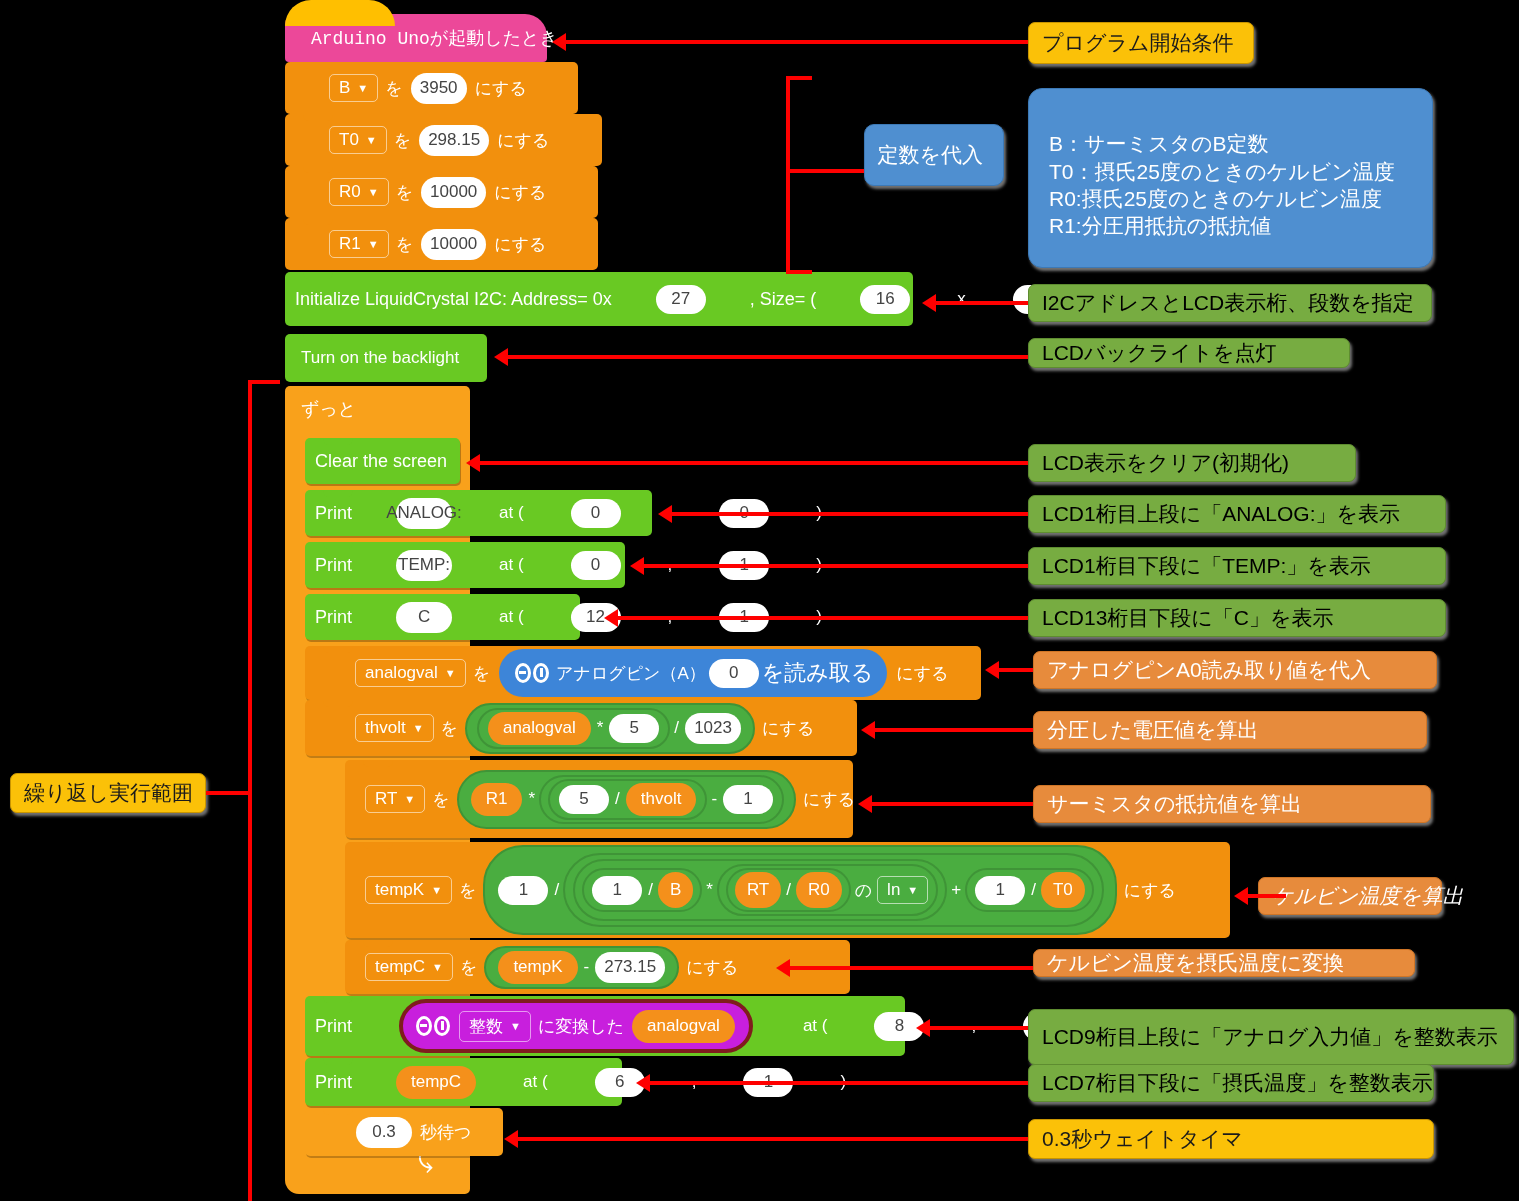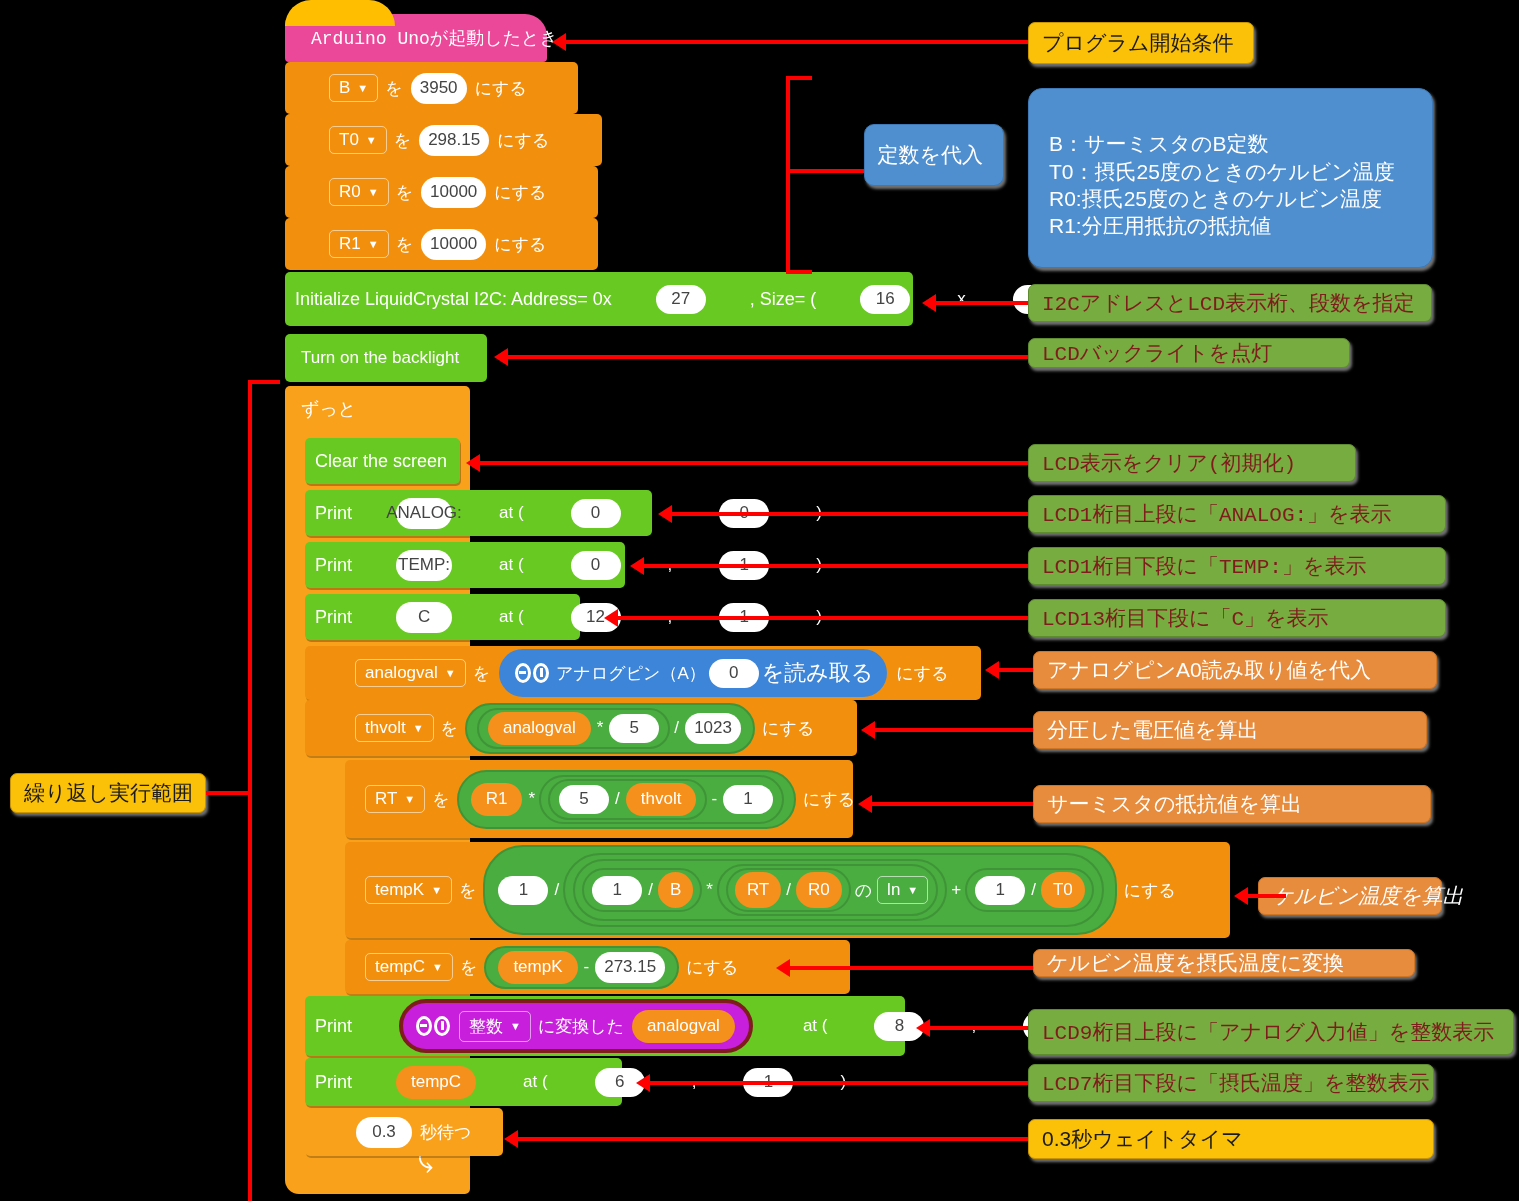--- a/index.html
+++ b/index.html
@@ -55,21 +55,21 @@
   .ard i.l{left:0;} .ard i.r{right:0;}
   .ard b{position:absolute;top:8px;width:7px;height:3px;background:#fff;}
   .ard b.l{left:4px;}
   .ard s{position:absolute;right:6px;top:5px;width:3px;height:9px;background:#fff;}
 
   
   .co{position:absolute;box-sizing:border-box;display:flex;align-items:center;
       padding:0 13px;white-space:nowrap;font-size:21px;
       box-shadow:2px 3px 3px rgba(255,255,255,.45);}
   .co.y{background:#fbc108;color:#1b1b1b;border-radius:7px;border:1px solid #c89400;}
-  .co.g{background:#77ac41;color:#7f1d1d;border-radius:7px;border:1px solid #5e8c30;font-family:Liberation Mono, monospace;}
+  .co.g{background:#77ac41;color:#000000;border-radius:7px;border:1px solid #5e8c30;}
   .co.o{background:#e78b3c;color:#fff;border-radius:7px;border:1px solid #cf7526;}
   .co.b{background:#4f8fd0;color:#fff;border-radius:14px;border:1px solid #3c79b6;
         display:block;padding:14px 20px;line-height:1.30;font-size:21px;}
 
   .ar-line{position:absolute;background:#f00;}
   .ar-head{position:absolute;width:0;height:0;
            border-top:9px solid transparent;border-bottom:9px solid transparent;
            border-right:14px solid #f00;}
   .brk{position:absolute;border:4px solid #f00;border-right:none;}
   .brk-t{position:absolute;background:#f00;}
@@ -431,21 +431,21 @@
 </div>
 <div class="ar-line" style="left:1248px;top:894px;width:38px;height:4px;"></div>
 <div class="ar-head" style="left:1234px;top:887px;"></div>
 
 <div class="co o" style="left:1033px;top:949px;width:382px;height:28px;">
   <span>ケルビン温度を摂氏温度に変換</span>
 </div>
 <div class="ar-line" style="left:790px;top:966px;width:243px;height:4px;"></div>
 <div class="ar-head" style="left:776px;top:959px;"></div>
 
-<div class="co g" style="left:1028px;top:1009px;width:486px;height:46px;">
+<div class="co g" style="left:1028px;top:1009px;width:486px;height:56px;">
   <span>LCD9桁目上段に「アナログ入力値」を整数表示</span>
 </div>
 <div class="ar-line" style="left:930px;top:1026px;width:98px;height:4px;"></div>
 <div class="ar-head" style="left:916px;top:1019px;"></div>
 
 <div class="co g" style="left:1028px;top:1064px;width:406px;height:38px;">
   <span>LCD7桁目下段に「摂氏温度」を整数表示</span>
 </div>
 <div class="ar-line" style="left:650px;top:1081px;width:378px;height:4px;"></div>
 <div class="ar-head" style="left:636px;top:1074px;"></div>

